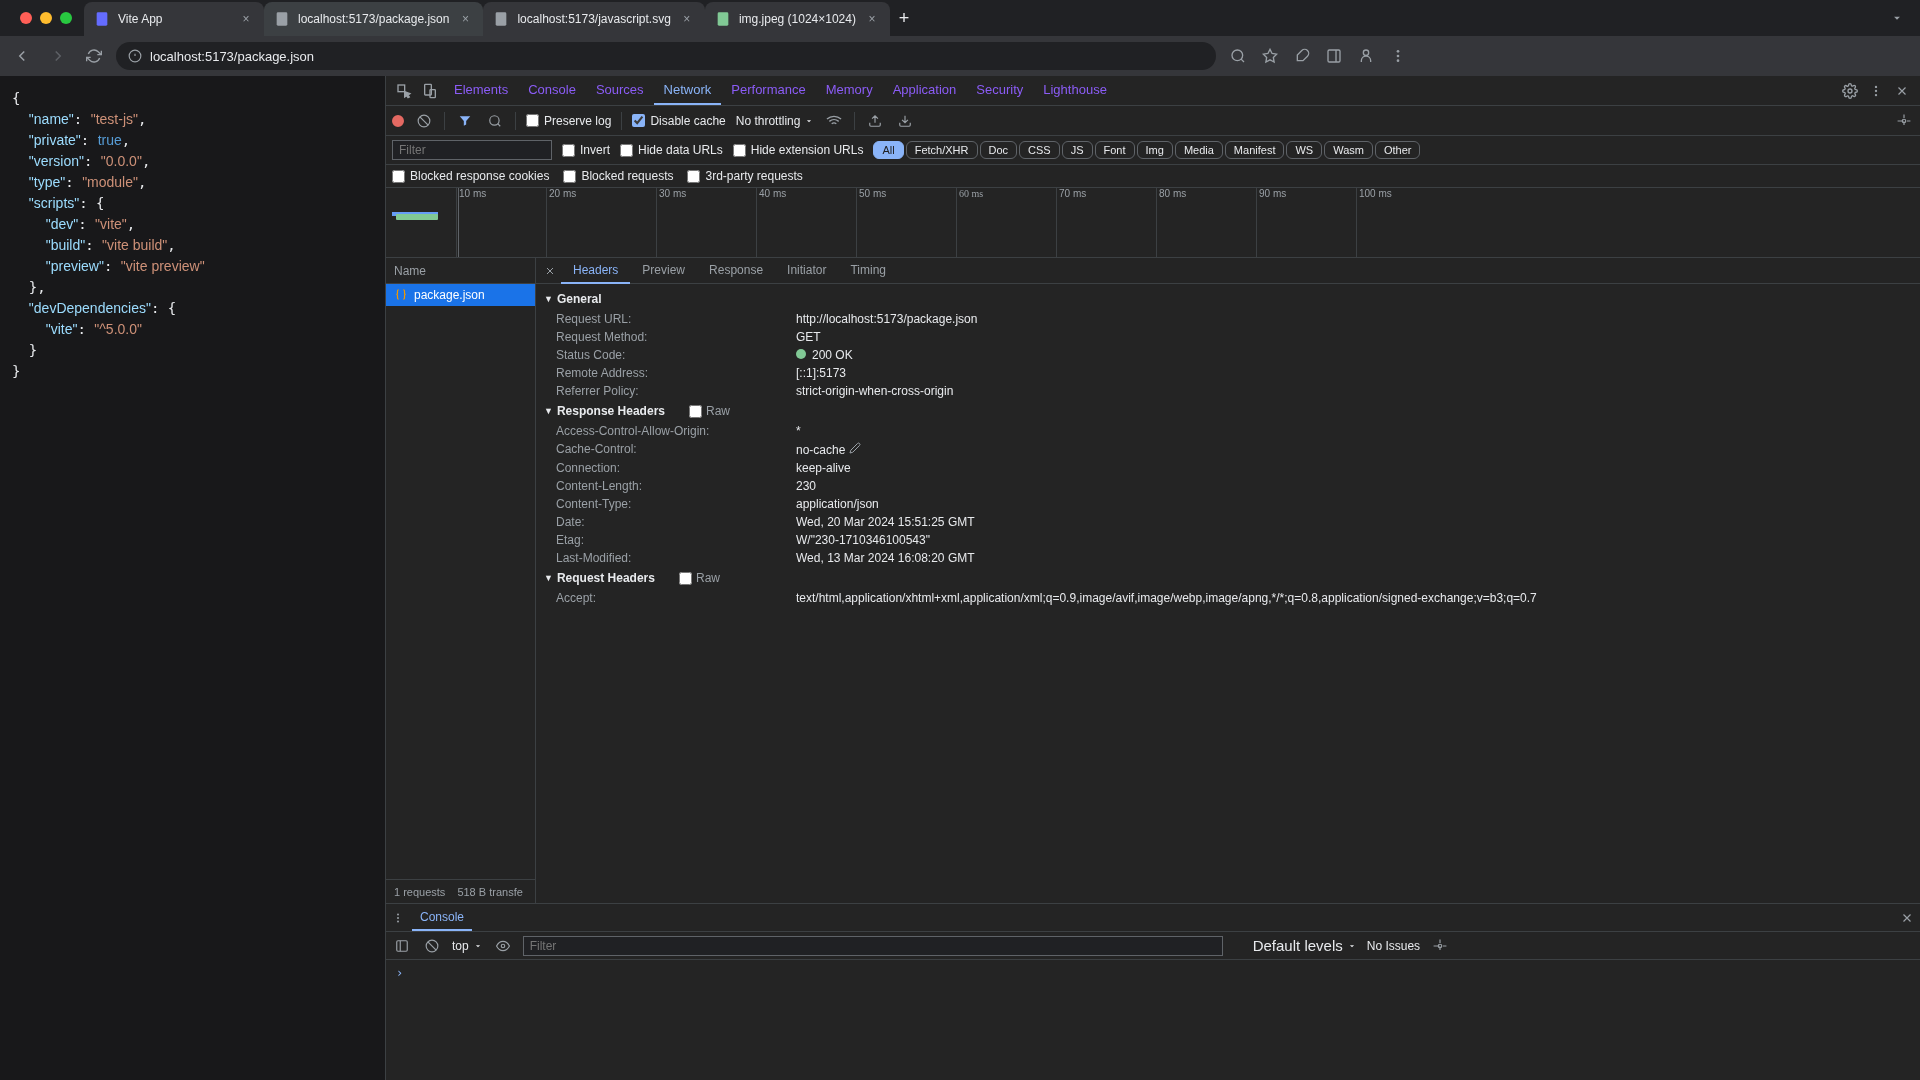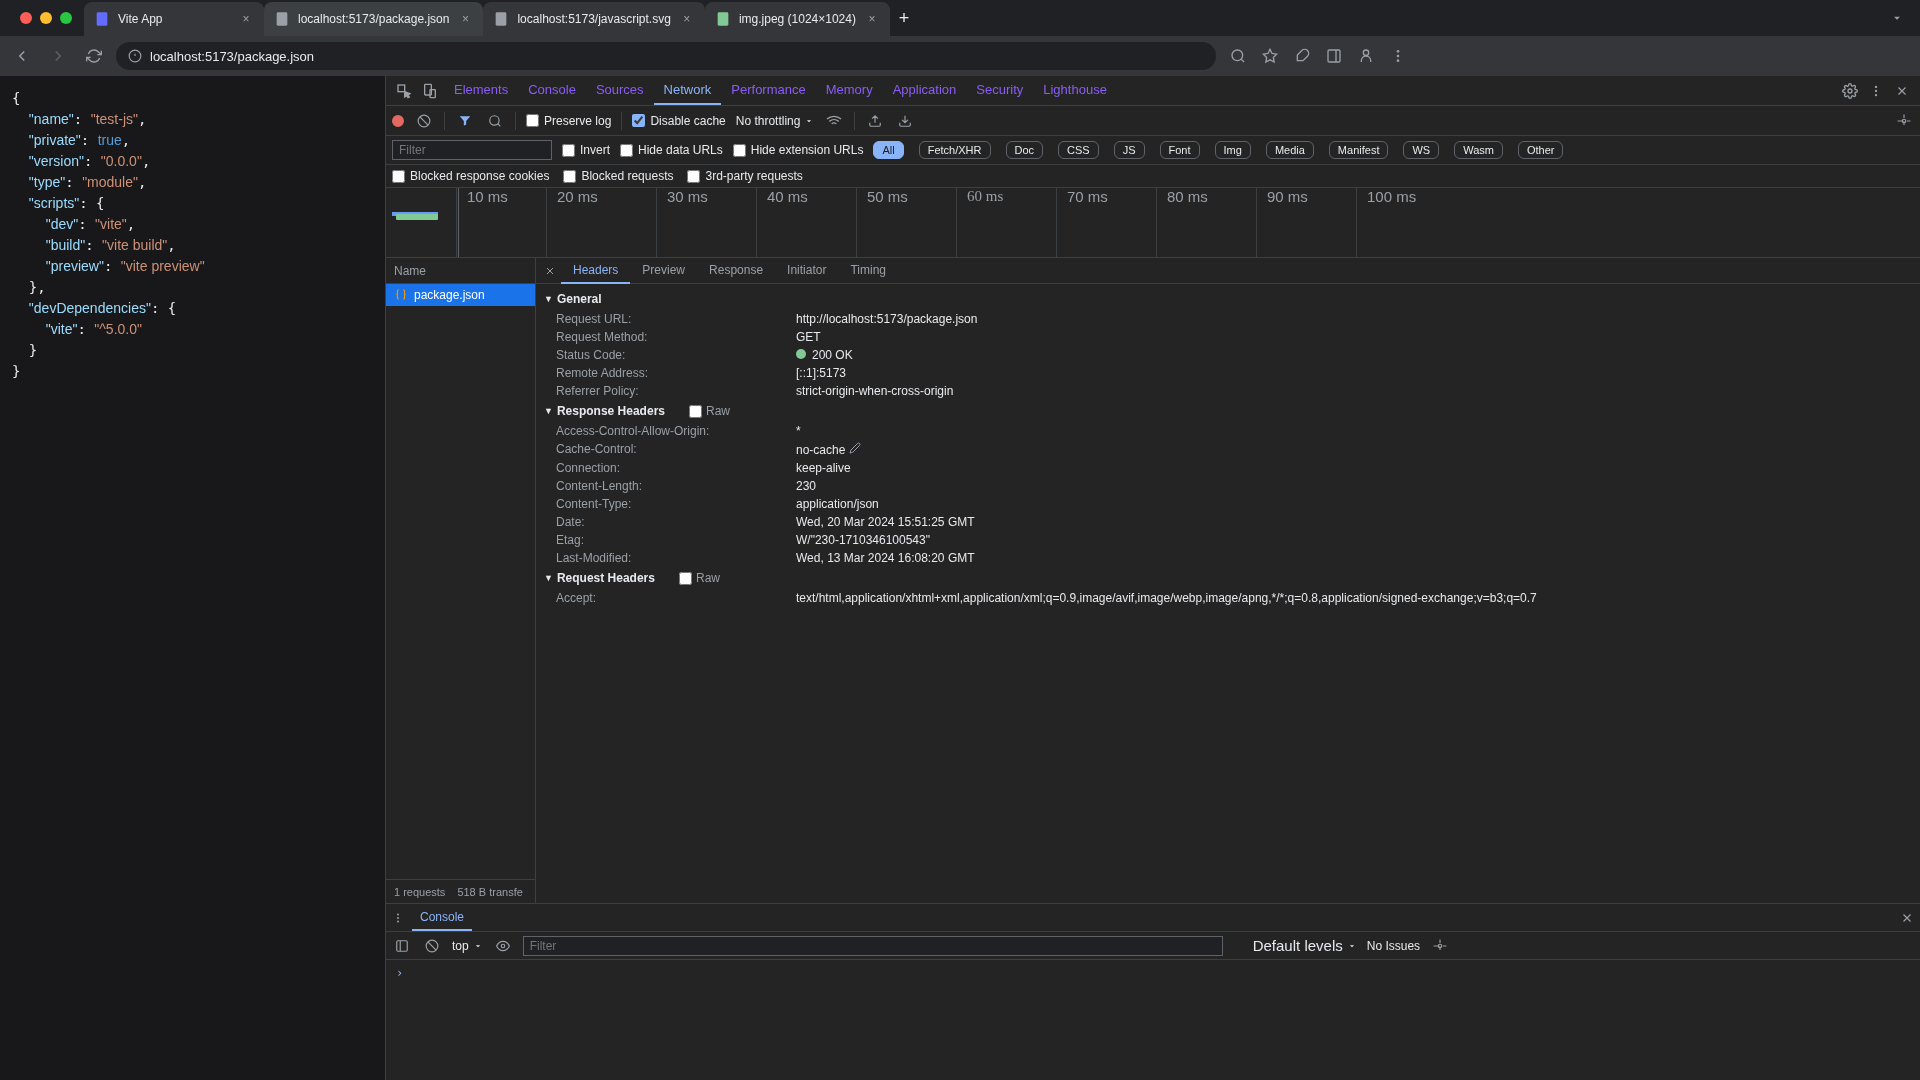--- a/index.html
+++ b/index.html
@@ -58,21 +58,21 @@
 
 
 .filter-bar { display: flex; align-items: center; padding: 4px 6px; gap: 10px; border-bottom: 1px solid #3c4043; flex-wrap: wrap; }
 .filter-input { width: 160px; height: 20px; background: #202124; border: 1px solid #5f6368; color: #e8eaed; padding: 0 6px; font-size: 12px; }
 .filter-pill { padding: 2px 8px; border: 1px solid #5f6368; border-radius: 6px; color: #e8eaed; font-size: 11px; cursor: pointer; }
 .filter-pill.active { background: #8ab4f8; color: #202124; border-color: #8ab4f8; }
 .filter-bar2 { display: flex; align-items: center; padding: 4px 6px; gap: 14px; border-bottom: 1px solid #3c4043; }
 
 
 .timeline { height: 70px; border-bottom: 1px solid #3c4043; position: relative; background: #242424; }
-.tick { position: absolute; font-size: 15px; color: #9aa0a6; border-left: 1px solid #3c4043; padding-left: 10px; height: 70px; }
+.tick { position: absolute; font-size: 10px; color: #9aa0a6; border-left: 1px solid #3c4043; padding-left: 2px; height: 70px; }
 .timeline-bar { position: absolute; height: 6px; background: #81c995; top: 26px; border-radius: 1px; }
 .timeline-bar2 { position: absolute; height: 4px; background: #669df6; top: 24px; }
 .timeline-cursor { position: absolute; width: 1px; background: #5f6368; top: 0; bottom: 0; }
 
 
 .net-content { flex: 1; display: flex; overflow: hidden; }
 .req-list { width: 150px; border-right: 1px solid #3c4043; display: flex; flex-direction: column; }
 .req-header { height: 26px; display: flex; align-items: center; padding: 0 8px; border-bottom: 1px solid #3c4043; color: #9aa0a6; font-size: 12px; }
 .req-row { height: 22px; display: flex; align-items: center; padding: 0 8px; gap: 6px; cursor: pointer; font-size: 12px; }
 .req-row.selected { background: #1a73e8; color: #fff; }
@@ -364,21 +364,21 @@
           <span>Invert</span>
         </label>
       <label class="net-check">
           <input type="checkbox" style="">
           <span>Hide data URLs</span>
         </label>
       <label class="net-check">
           <input type="checkbox" style="">
           <span>Hide extension URLs</span>
         </label>
-      <div id="filter-types" style="display:flex;gap:15px;justify-content:center;">
+      <div id="filter-types" style="display:flex;gap:2px;justify-content:center;">
           <div class="filter-pill active">All</div>
           <div class="filter-pill">Fetch/XHR</div>
           <div class="filter-pill">Doc</div>
           <div class="filter-pill">CSS</div>
           <div class="filter-pill">JS</div>
           <div class="filter-pill">Font</div>
           <div class="filter-pill">Img</div>
           <div class="filter-pill">Media</div>
           <div class="filter-pill">Manifest</div>
           <div class="filter-pill">WS</div>

